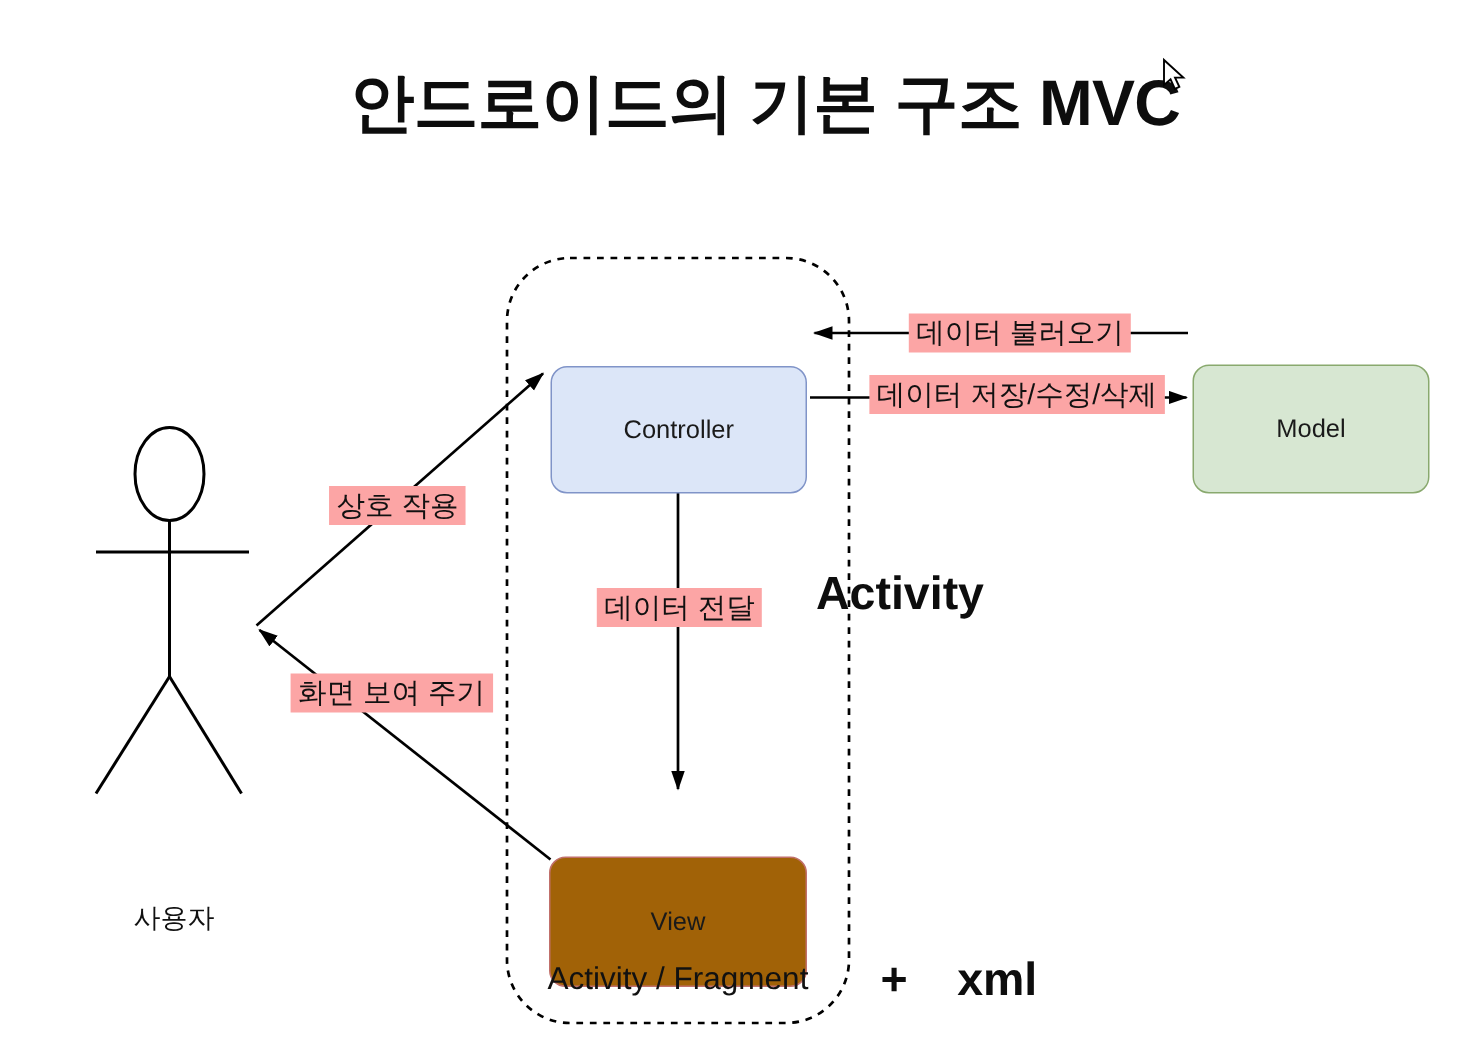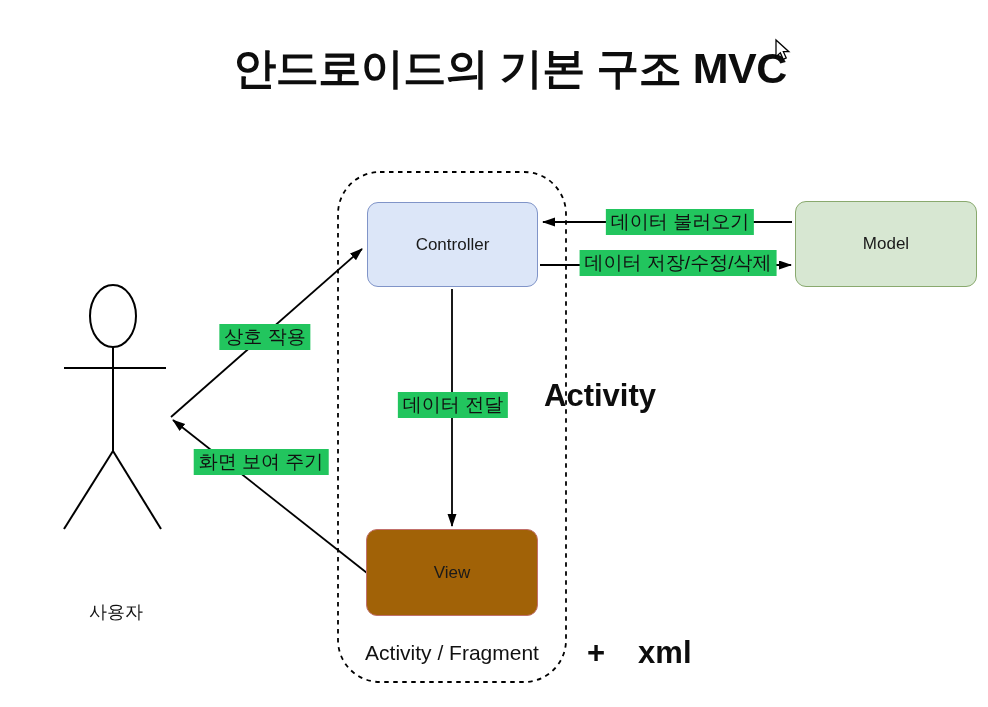--- a/index.html
+++ b/index.html
@@ -35,40 +35,41 @@
   }
   .node {
     position: absolute;
     display: flex;
     align-items: center;
     justify-content: center;
     border-radius: 11px;
     font-size: 17px;
     color: #1a1a1a;
     box-sizing: border-box;
+    margin-top: 42px;
   }
   .node-controller {
     left: 367px; top: 202px; width: 171px; height: 85px;
     background: #dce6f8;
     border: 1.5px solid #8094c8;
   }
   .node-model {
-    left: 795px; top: 201px; width: 182px; height: 86px;
+    left: 795px; top: 201px; width: 158px; height: 86px;
     background: #d7e7d2;
     border: 1.5px solid #89a96e;
   }
   .node-view {
     left: 366px; top: 529px; width: 172px; height: 87px;
     background: #a16207;
     border: 1.5px solid #c1706b;
   }
   .edge-label {
     position: absolute;
     transform: translate(-50%, -50%);
-    background: #22c55e;
+    background: #fca5a5;
     padding: 0 5px;
     font-size: 19px;
     white-space: nowrap;
     color: #111111;
   }
   .lbl-load     { left: 680px; top: 222px; }
   .lbl-save     { left: 678px; top: 263px; }
   .lbl-pass     { left: 453px; top: 405px; }
   .lbl-interact { left: 265px; top: 337px; }
   .lbl-show     { left: 261px; top: 462px; }

